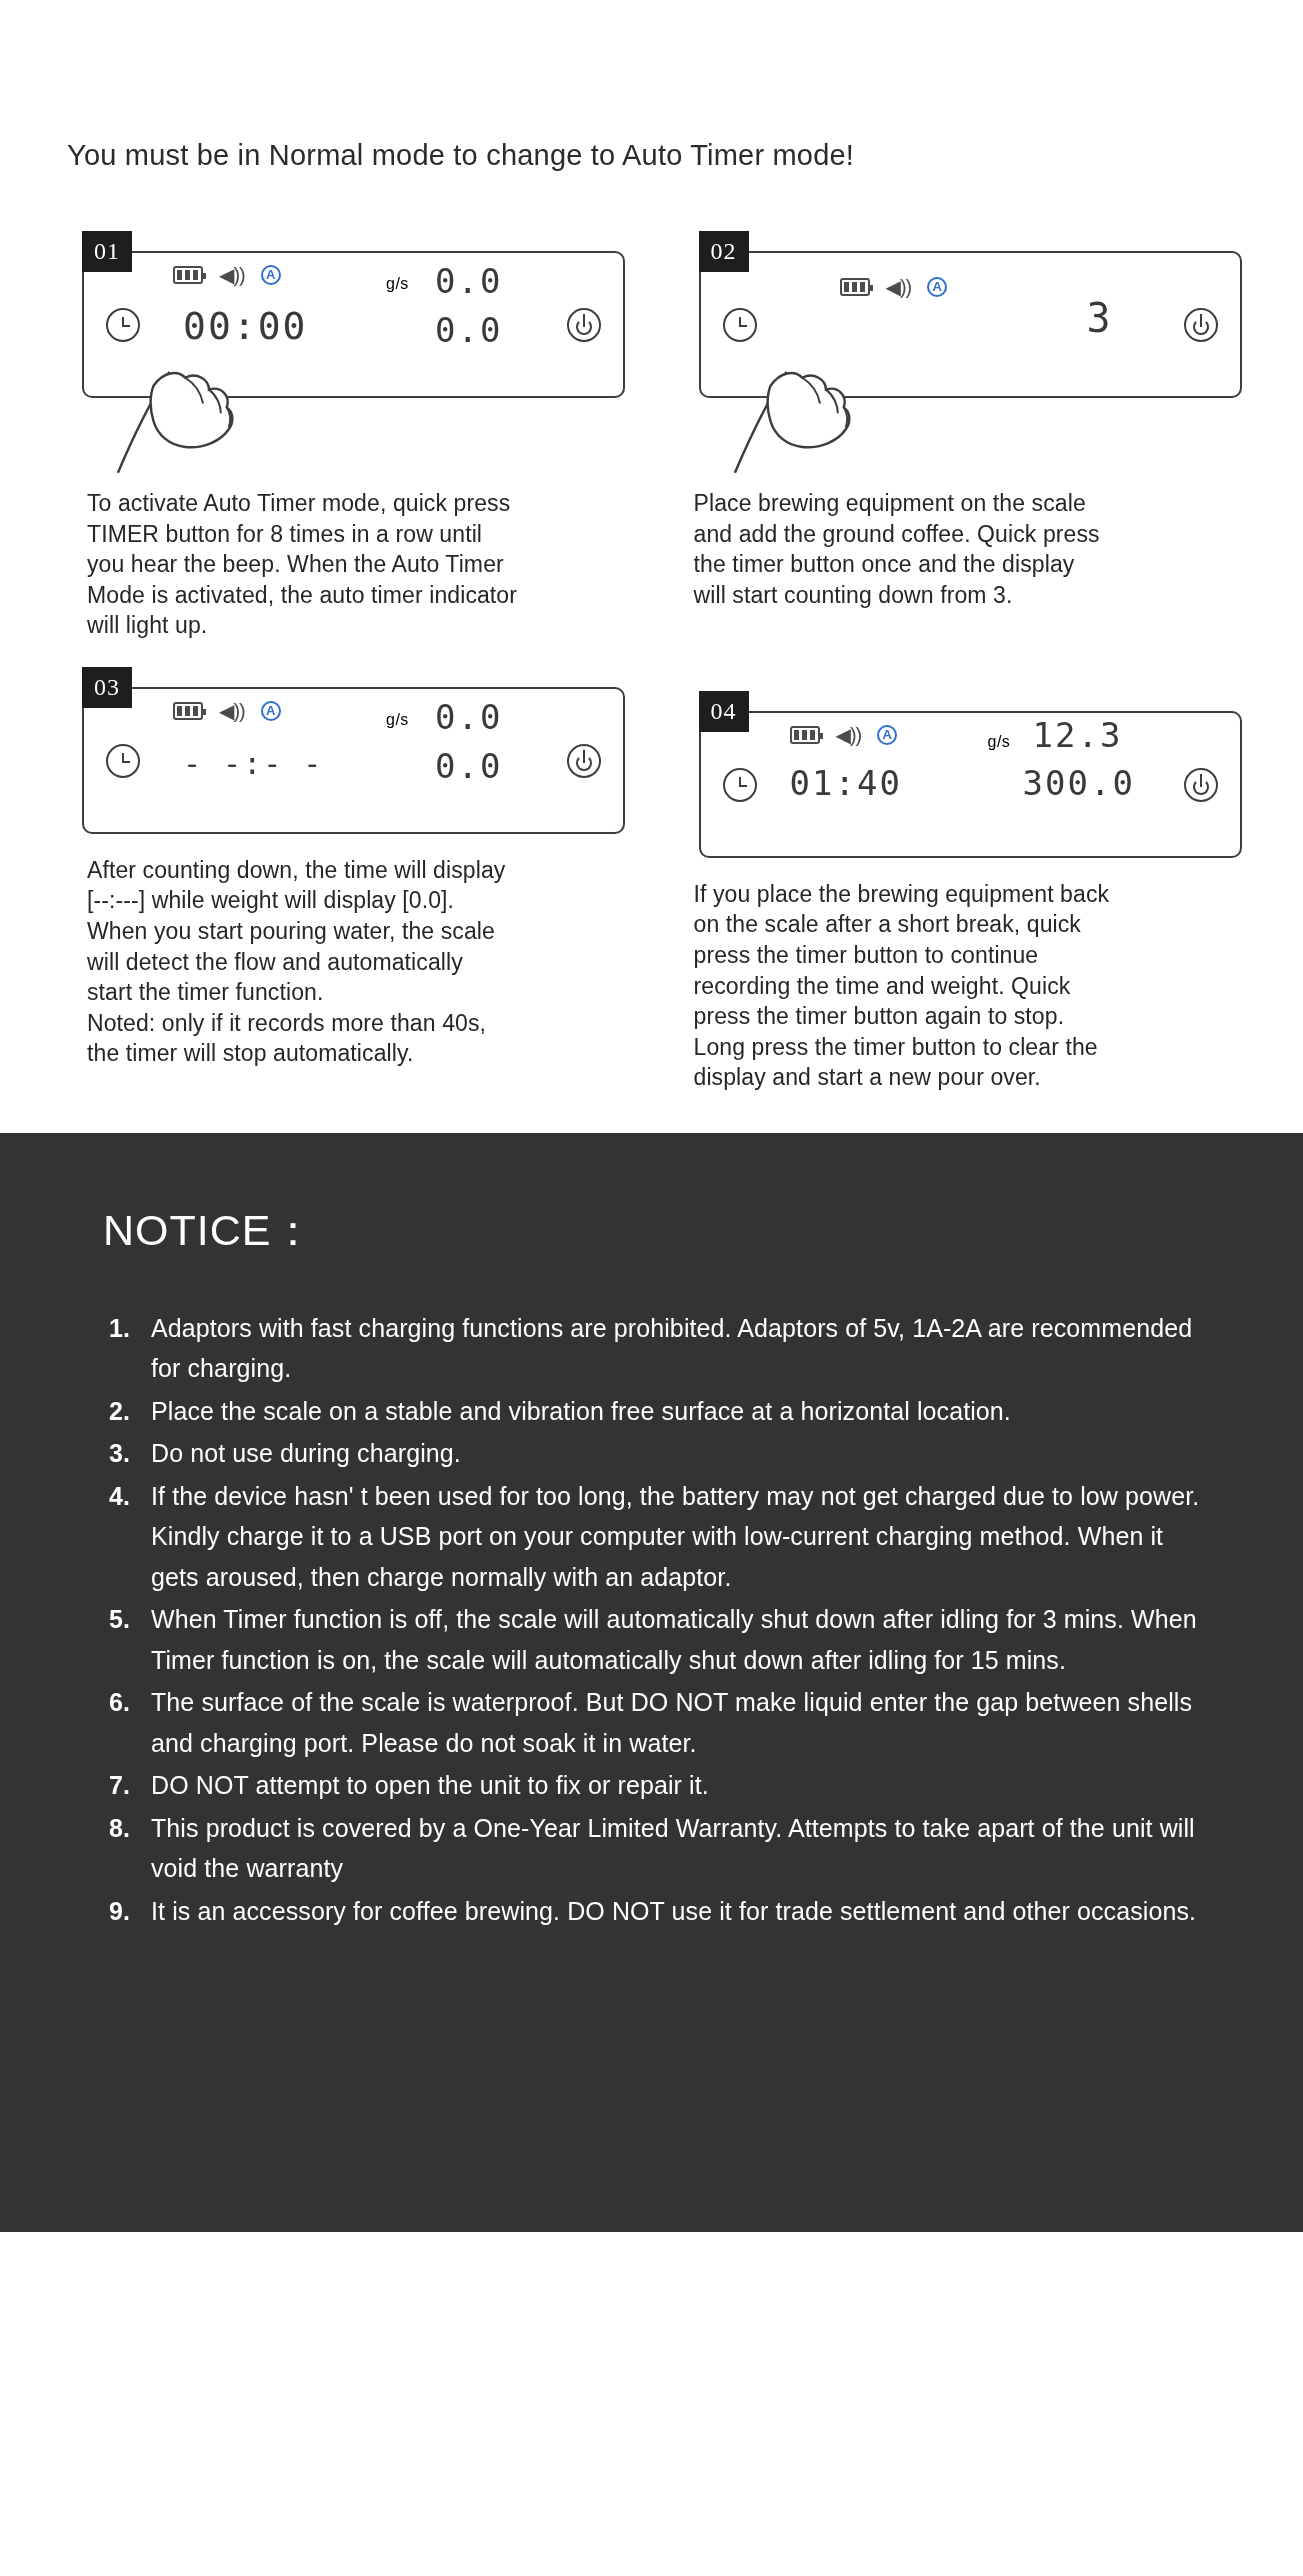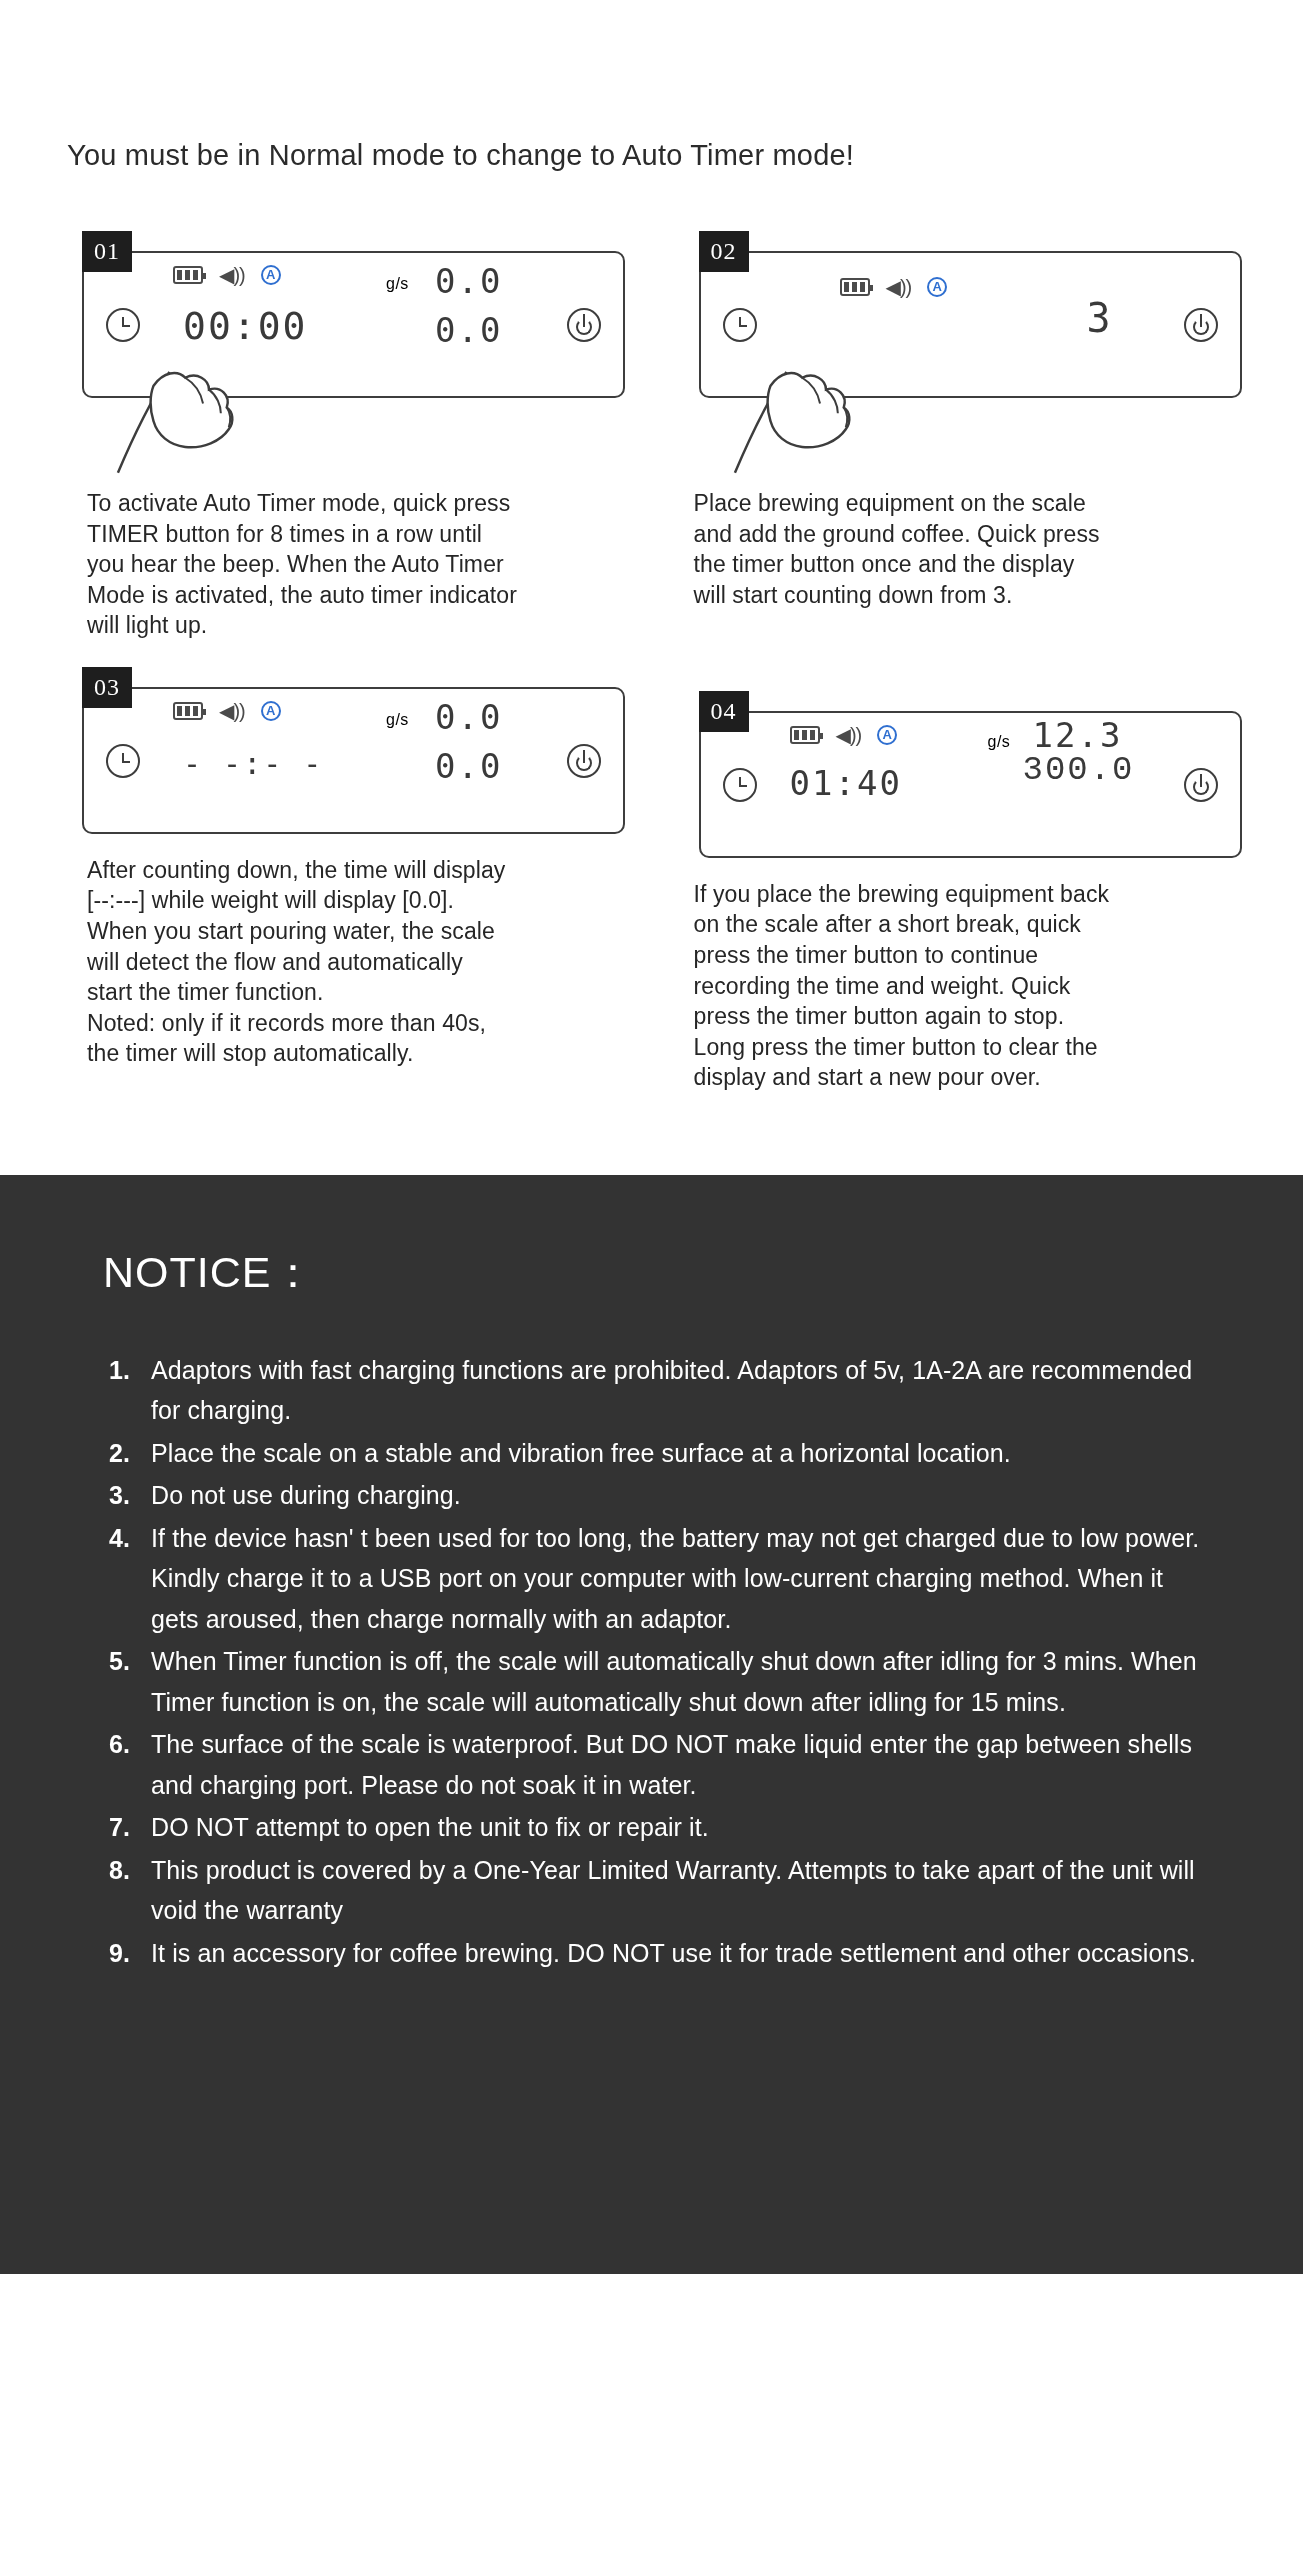--- a/index.html
+++ b/index.html
@@ -234,21 +234,21 @@
     line-height: 1.33;
     color: #262626;
     padding-left: 20px;
     white-space: pre-line;
     letter-spacing: 0.1px;
   }
   .step.right .step-text { padding-left: 10px; }
 
   
   .notice {
-    margin-top: 82px;
+    margin-top: 40px;
     background: #333333;
     color: #ffffff;
     padding: 69px 89px 94px 99px;
     box-sizing: border-box;
     min-height: 1099px;
   }
   .notice-title {
     font-size: 43px;
     font-weight: 400;
     letter-spacing: 1px;
@@ -385,21 +385,21 @@
         <div class="device">
           <div class="icon-row">
             <span class="batt">
                 <i></i>
               </span>
             <span class="spk">◀))</span>
             <span class="auto-ind">A</span>
           </div>
           <span class="unit" style="left:287px; top:20px;">g/s</span>
           <span class="seg seg-weight-top" style="left:332px; top:2px;">12.3</span>
-          <span class="seg seg-weight-bot" style="left:322px; top:38px;font-family:Liberation Mono, monospace;">300.0</span>
+          <span class="seg seg-weight-bot" style="left:322px; top:50px;">300.0</span>
           <span class="seg seg-time" style="left:89px; top:50px; font-size:34px;">01:40</span>
           <div class="clock-btn" style="left:22px; top:55px;"></div>
           <div class="power-btn" style="right:22px; top:55px;"></div>
         </div>
       </div>
       <div class="step-text">If you place the brewing equipment back
 on the scale after a short break, quick
 press the timer button to continue
 recording the time and weight. Quick
 press the timer button again to stop.

